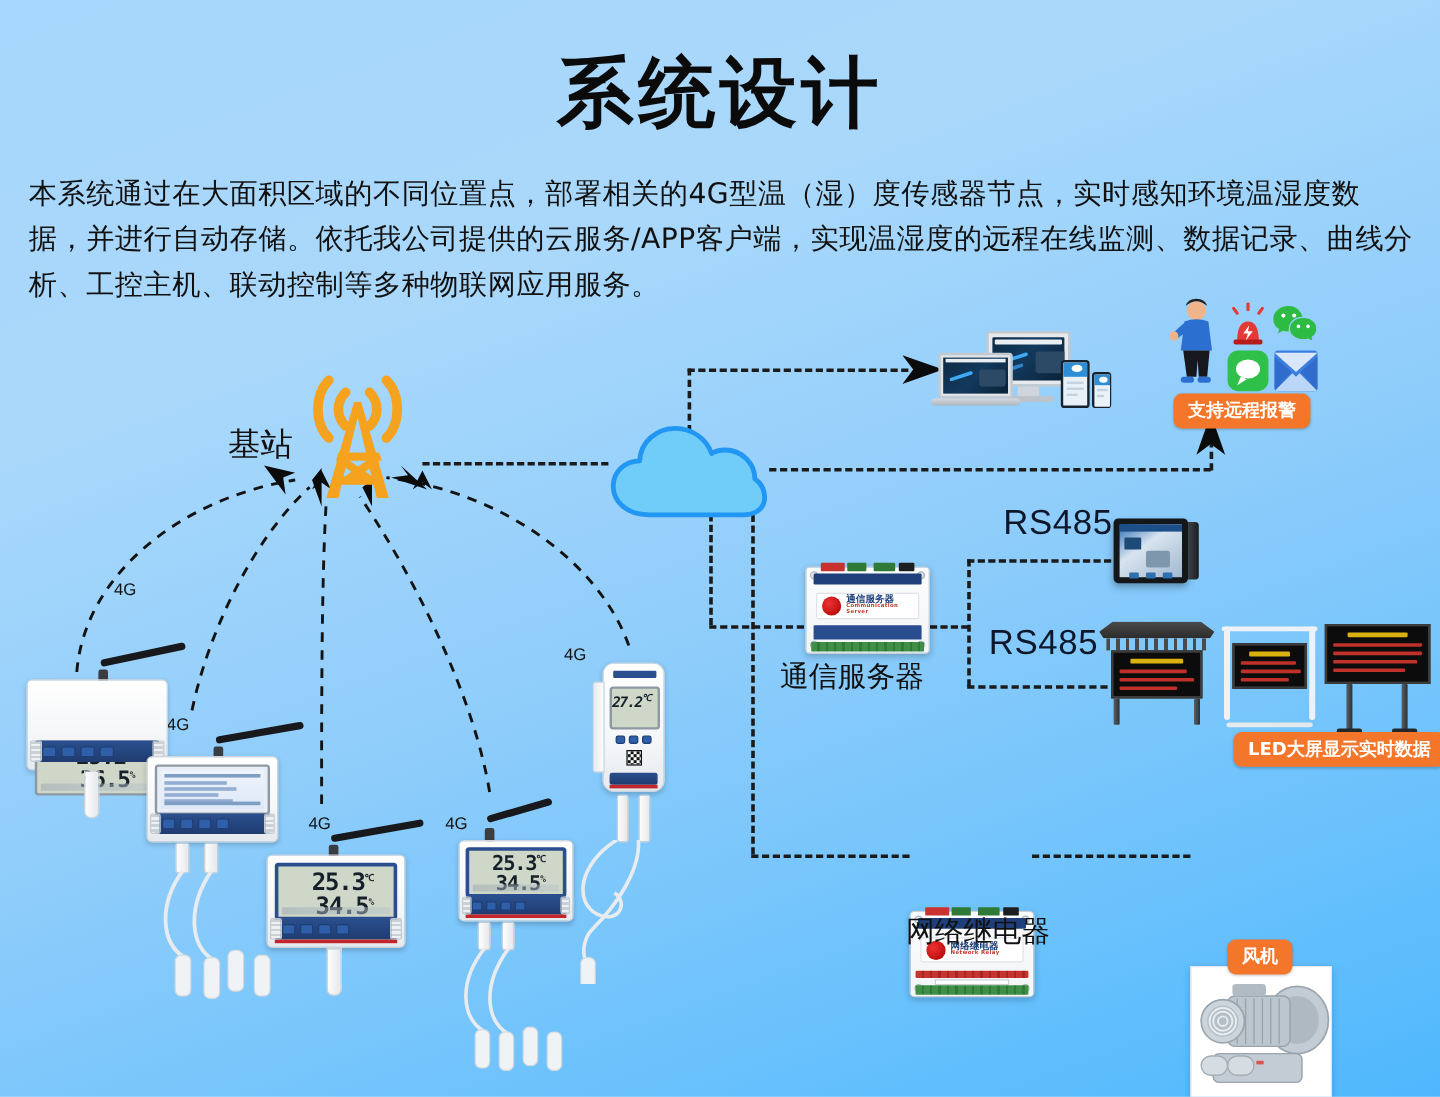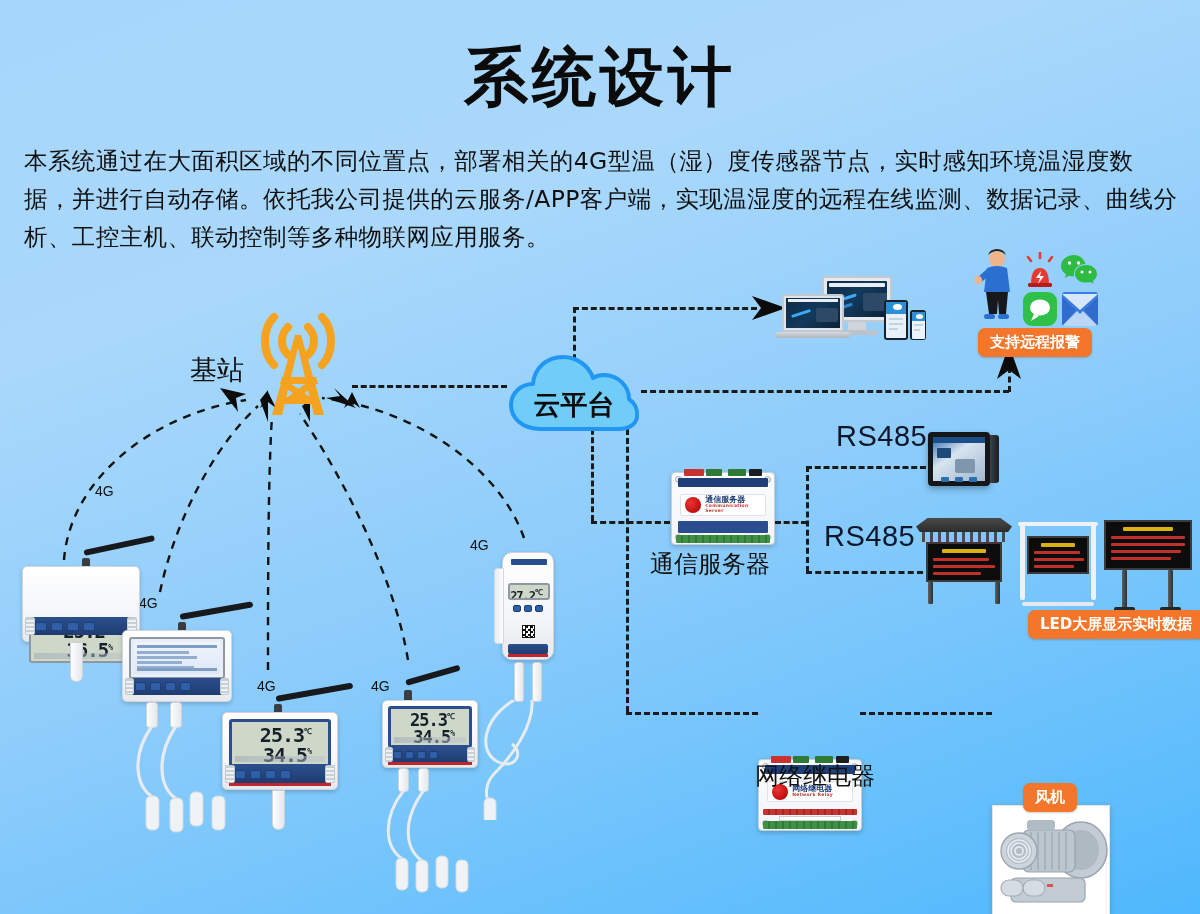--- a/index.html
+++ b/index.html
@@ -209,21 +209,20 @@
       <path d="M45 94 L77 94 L79 101 L43 101 Z"></path>
       <path d="M46 76 L75 96 L71 101 L43 82 Z"></path>
       <path d="M74 76 L47 96 L51 101 L78 82 Z"></path>
     </g>
   </svg>
 
   <div class="cloud" style="left:507px; top:351px; width:134px; height:84px;">
     <svg width="134" height="84" viewBox="0 0 134 84">
       <path d="M34 78 C14 78 4 66 4 54 C4 42 14 33 26 33 C27 17 40 6 56 6 C70 6 82 15 86 27 C89 25 93 24 97 24 C111 24 122 35 122 48 C128 52 131 59 130 66 C129 74 121 78 112 78 Z" fill="#6fcdf8" stroke="#2196f3" stroke-width="4" stroke-linejoin="round"></path>
     </svg>
-    <div class="cl-text">云平台</div>
   </div>
 
   <div class="devices" style="left:782px; top:276px; width:140px; height:70px;">
 
     <div class="abs" style="left:40px; top:0; width:70px; height:46px; background:#e6eaee; border:2px solid #c3c9d0; border-radius:3px; padding:3px;">
       <div style="width:100%; height:100%; background:linear-gradient(135deg,#0e2a45,#123a5e 45%,#0b2236); border-radius:1px; position:relative; overflow:hidden;">
         <div style="position:absolute;left:2px;top:2px;right:2px;height:4px;background:#e9eef3;border-radius:1px;"></div>
         <div style="position:absolute;left:36px;top:12px;width:26px;height:18px;background:#2c4a66;border-radius:2px;"></div>
         <div style="position:absolute;left:6px;top:16px;width:24px;height:3px;background:#3fa9f5;border-radius:2px;transform:rotate(-18deg);"></div>
         <div style="position:absolute;left:10px;top:24px;width:16px;height:3px;background:#2e84c7;border-radius:2px;transform:rotate(-18deg);"></div>
@@ -567,21 +566,21 @@
         <rect x="54" y="70" width="12" height="32" rx="5"></rect>
         <rect x="74" y="66" width="12" height="32" rx="5"></rect>
         <rect x="94" y="70" width="12" height="32" rx="5"></rect>
       </g>
     </svg>
   </div>
 
   <div class="sensor" style="left:502px; top:552px;">
     <div class="sbody" style="width:52px; height:108px; border-radius:10px; padding:5px;">
       <div class="abs" style="left:8px; top:6px; width:36px; height:6px; background:#2b4f8e; border-radius:1px;"></div>
-      <div class="lcd" style="margin-top:25px; width:42px; height:17px;">
+      <div class="lcd" style="margin-top:14px; width:42px; height:36px;font-style:italic;">
         <div class="val" style="font-size:12px; padding:4px 6px 0 0;"><span>27.2</span><span class="unit">℃</span></div>
       </div>
       <div style="display:flex; gap:3px; justify-content:center; margin-top:5px;">
         <div class="btn" style="width:8px;height:7px;"></div>
         <div class="btn" style="width:8px;height:7px;"></div>
         <div class="btn" style="width:8px;height:7px;"></div>
       </div>
       <div class="abs" style="left:19px; top:72px; width:13px; height:13px; background:repeating-conic-gradient(#111 0 25%, #fff 0 50%) 0 0/5px 5px; border:1px solid #111;"></div>
       <div class="abs stripe" style="left:5px; right:5px; bottom:5px; height:10px; border-radius:2px;"></div>
       <div class="stripe-red abs" style="left:5px; right:5px; bottom:2px; height:3px;"></div>

